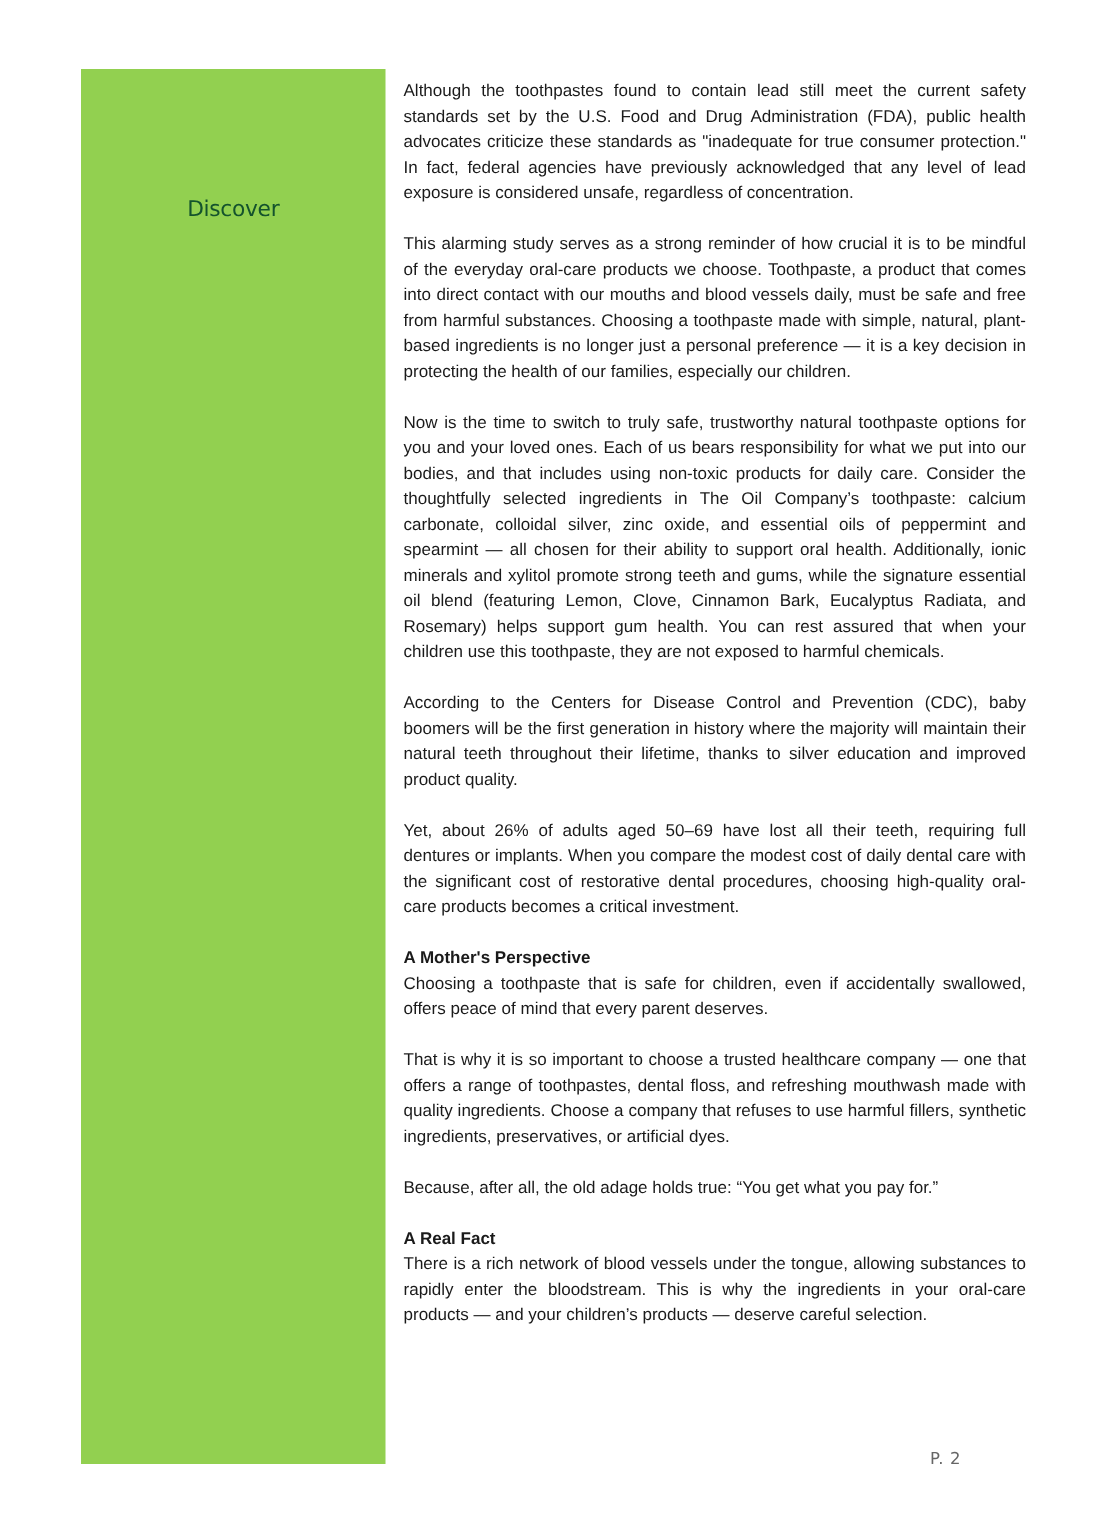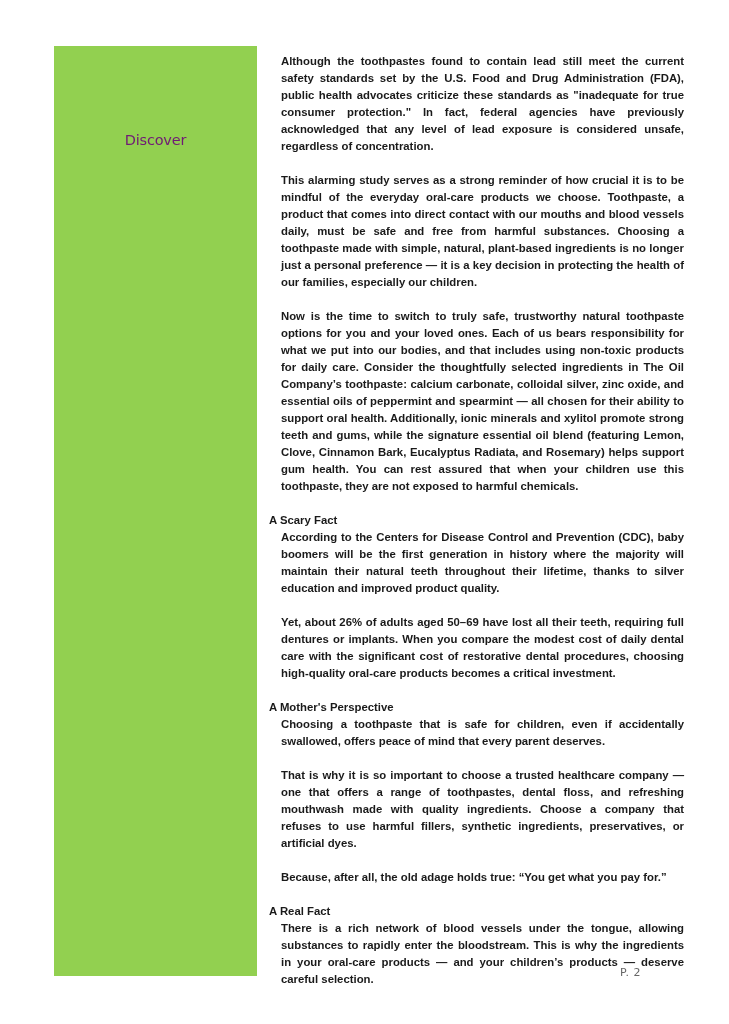--- a/index.html
+++ b/index.html
@@ -21,39 +21,38 @@
       top: 46px;
       width: 203px;
       height: 930px;
       background: #92D050;
     }
     .sidebar-title {
       position: absolute;
       left: 0;
       width: 203px;
       text-align: center;
-      color: #701a75;
+      color: #14532d;
       font-family: "DejaVu Sans", sans-serif;
       font-size: 14.5px;
       letter-spacing: -0.2px;
     }
     .sidebar-title.t1 { top: 86px; }
     .sidebar-title.t2 { top: 140px; }
     .content {
       position: absolute;
       left: 269px;
       top: 53px;
       width: 415px;
       font-size: 11.35px;
       line-height: 17px;
       text-align: justify;
     }
     .content p {
-      margin: 0 0 17px 12px;
-      font-weight: bold;
+      margin: 0 0 17px 0;
     }
     .content h3 {
       margin: 0;
       font-size: 11.35px;
       line-height: 17px;
       font-weight: bold;
     }
     .section p { margin-bottom: 17px; }
     .page-number {
       position: absolute;
@@ -71,21 +70,20 @@
 <div class="sidebar">
   <div class="sidebar-title t1">Discover</div>
 </div>
 
 <div class="content">
   <p>Although the toothpastes found to contain lead still meet the current safety standards set by the U.S. Food and Drug Administration (FDA), public health advocates criticize these standards as "inadequate for true consumer protection." In fact, federal agencies have previously acknowledged that any level of lead exposure is considered unsafe, regardless of concentration.</p>
   <p>This alarming study serves as a strong reminder of how crucial it is to be mindful of the everyday oral-care products we choose. Toothpaste, a product that comes into direct contact with our mouths and blood vessels daily, must be safe and free from harmful substances. Choosing a toothpaste made with simple, natural, plant-based ingredients is no longer just a personal preference — it is a key decision in protecting the health of our families, especially our children.</p>
   <p>Now is the time to switch to truly safe, trustworthy natural toothpaste options for you and your loved ones. Each of us bears responsibility for what we put into our bodies, and that includes using non-toxic products for daily care. Consider the thoughtfully selected ingredients in The Oil Company’s toothpaste: calcium carbonate, colloidal silver, zinc oxide, and essential oils of peppermint and spearmint — all chosen for their ability to support oral health. Additionally, ionic minerals and xylitol promote strong teeth and gums, while the signature essential oil blend (featuring Lemon, Clove, Cinnamon Bark, Eucalyptus Radiata, and Rosemary) helps support gum health. You can rest assured that when your children use this toothpaste, they are not exposed to harmful chemicals.</p>
 
   <div class="section">
-    <h3>A Scary Fact</h3>
     <p>According to the Centers for Disease Control and Prevention (CDC), baby boomers will be the first generation in history where the majority will maintain their natural teeth throughout their lifetime, thanks to silver education and improved product quality.</p>
     <p>Yet, about 26% of adults aged 50–69 have lost all their teeth, requiring full dentures or implants. When you compare the modest cost of daily dental care with the significant cost of restorative dental procedures, choosing high-quality oral-care products becomes a critical investment.</p>
   </div>
 
   <div class="section">
     <h3>A Mother's Perspective</h3>
     <p>Choosing a toothpaste that is safe for children, even if accidentally swallowed, offers peace of mind that every parent deserves.</p>
     <p>That is why it is so important to choose a trusted healthcare company — one that offers a range of toothpastes, dental floss, and refreshing mouthwash made with quality ingredients. Choose a company that refuses to use harmful fillers, synthetic ingredients, preservatives, or artificial dyes.</p>
     <p>Because, after all, the old adage holds true: “You get what you pay for.”</p>
   </div>

